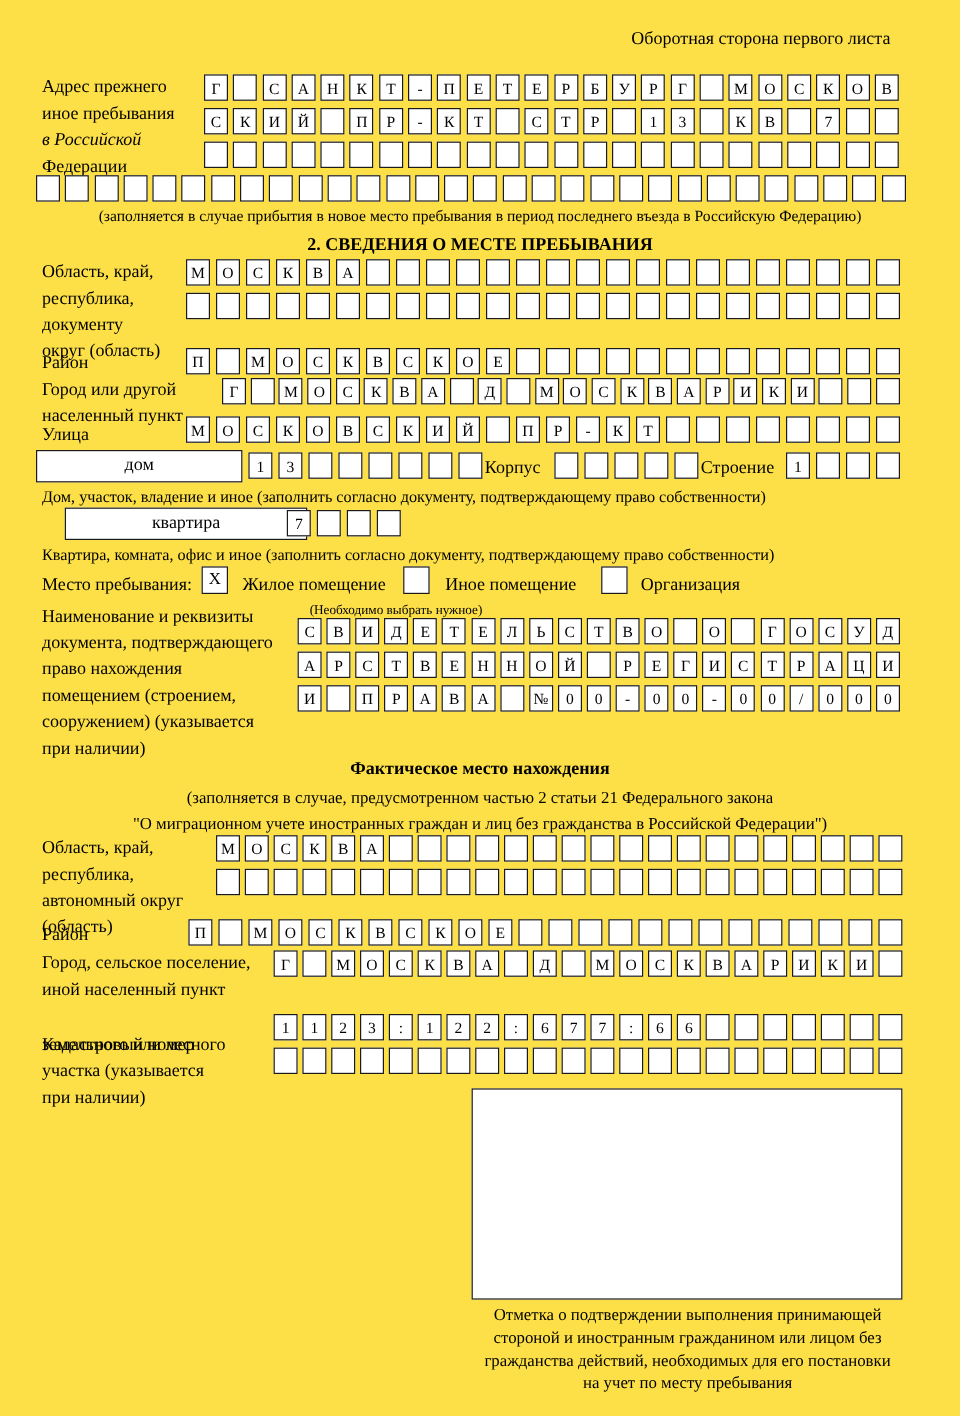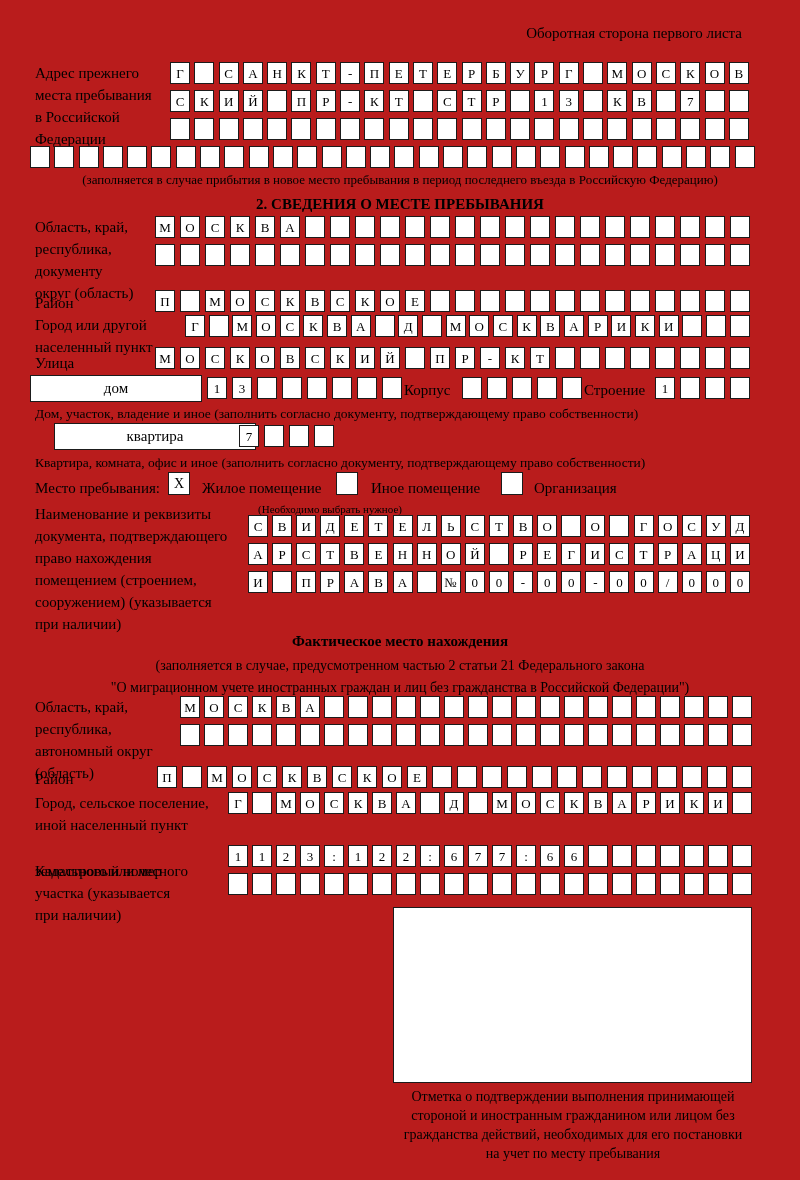--- a/index.html
+++ b/index.html
@@ -1,16 +1,16 @@
 <!DOCTYPE html>
 <html><head>
 <meta charset="utf-8">
 <style>
   html,body{margin:0;padding:0;background:#fff;}
-  .page{position:relative;width:800px;height:1180px;background:#b91c1c;
+  .page{position:relative;width:800px;height:1180px;background:#fde047;
         font-family:"Liberation Serif","DejaVu Serif",serif;color:#000;overflow:hidden;}
   .lbl{position:absolute;font-size:15px;line-height:22px;white-space:nowrap;}
   .sm{font-size:13px;line-height:16px;}
   .center{left:0;width:800px;text-align:center;}
   .bold{font-weight:700;}
   .cellrow{position:absolute;display:flex;}
   .cell{width:20px;height:22px;border:1.5px solid #1b1b1b;box-sizing:border-box;
         display:flex;align-items:center;justify-content:center;
         font-size:13px;line-height:1;background:#fff;flex:none;}
   .fieldbox{position:absolute;border:1.5px solid #1b1b1b;box-sizing:border-box;
@@ -21,22 +21,22 @@
   .capblock{position:absolute;text-align:center;font-size:14px;line-height:19px;}
 </style>
 </head>
 <body>
 
 <div class="page">
 
   <div class="lbl" style="top:22px;right:58px;">Оборотная сторона первого листа</div>
 
   <div class="lbl" style="left:35px;top:62px;">Адрес прежнего</div>
-  <div class="lbl" style="left:35px;top:84px;">места пребывания</div>
-  <div class="lbl" style="left:35px;top:106px;">в Российской</div>
+  <div class="lbl" style="left:35px;top:84px;">иное пребывания</div>
+  <div class="lbl" style="left:35px;top:106px;font-style:italic;">в Российской</div>
   <div class="lbl" style="left:35px;top:128px;">Федерации</div>
 
   <div class="cellrow" style="left: 170px; top: 62px; gap: 4.3px;">
       <span class="cell">Г</span>
       <span class="cell"></span>
       <span class="cell">С</span>
       <span class="cell">А</span>
       <span class="cell">Н</span>
       <span class="cell">К</span>
       <span class="cell">Т</span>

